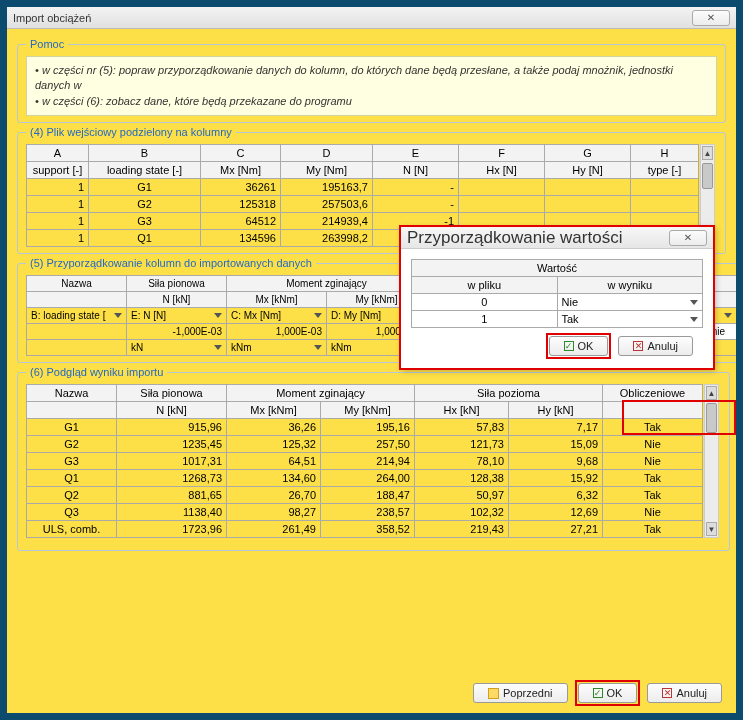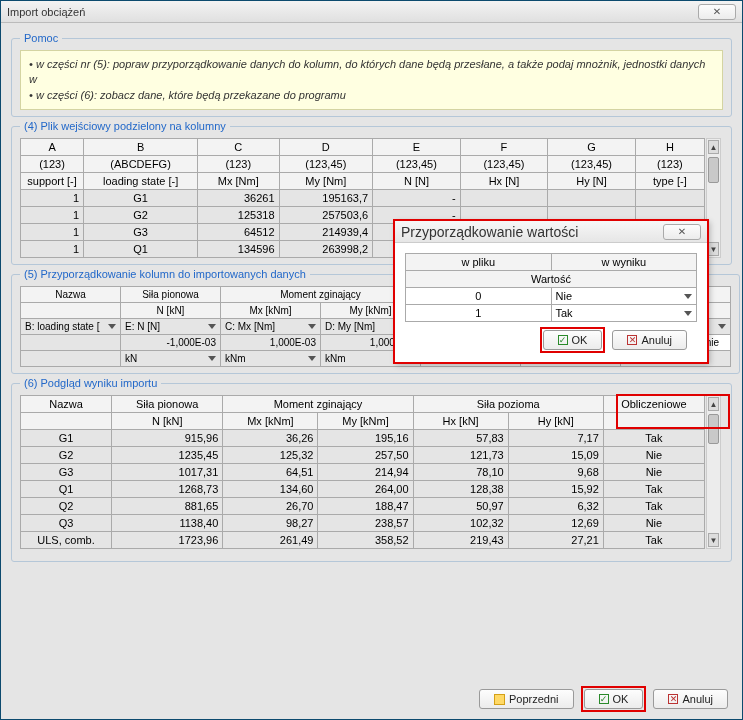--- a/index.html
+++ b/index.html
@@ -1,17 +1,17 @@
 <!DOCTYPE html>
 <html><head>
 <meta charset="utf-8">
 <style>
   * { box-sizing: border-box; }
   body { margin: 0; font-family: Tahoma, Verdana, sans-serif; font-size: 11px; background: #fff; }
-  .window { width: 743px; height: 720px; border: 1px solid #0c4a6e; background: #e5e5e5; position: relative; }
+  .window { width: 743px; height: 720px; border: 7px solid #0c4a6e; background: #fde047; position: relative; }
   .titlebar { height: 22px; background: linear-gradient(#f3f3f3, #e0e0e0); border-bottom: 1px solid #bbb; display: flex; align-items: center; padding: 0 6px; }
   .titlebar .title { flex: 1; font-size: 11px; color: #333; }
   .close-btn { width: 38px; height: 16px; border: 1px solid #aaa; border-radius: 3px; background: linear-gradient(#fcfcfc,#ececec); display:flex; align-items:center; justify-content:center; font-size:10px; color:#555; }
   .content { position:absolute; top:22px; left:0; right:0; bottom:0; padding: 6px 10px 10px 10px; overflow:hidden; }
   fieldset { border: 1px solid #b5c7d8; border-radius: 3px; margin: 3px 0; padding: 6px 8px; }
   fieldset > legend { color: #2268c9; font-size: 11px; padding: 0 4px; }
   .helpbox { background: #ffffe1; border: 1px solid #d4d4a2; padding: 6px 8px; font-style: italic; color: #333; line-height: 1.4; }
   .helpbox .line { display:block; }
   table { border-collapse: collapse; width: 100%; table-layout: fixed; }
   th, td { border: 1px solid #aaa; padding: 2px 4px; font-size: 11px; white-space: nowrap; overflow: hidden; }
@@ -24,21 +24,21 @@
   .scrollbar-v .thumb { position:absolute; top:18px; left:1px; right:1px; height:26px; background:#c9c9c9; border:1px solid #999; border-radius:2px; }
   .scrollbar-v .arrow { position:absolute; left:1px; right:1px; height:14px; background:#ddd; border:1px solid #aaa; display:flex; align-items:center; justify-content:center; font-size:8px; color:#444; }
   .scrollbar-v .arrow.up { top:1px; }
   .scrollbar-v .arrow.down { bottom:1px; }
   .cell-combo { display:flex; align-items:center; justify-content:space-between; }
   .caret { width:0; height:0; border-left:4px solid transparent; border-right:4px solid transparent; border-top:5px solid #555; margin-left:3px; flex-shrink:0; }
   .section5-table th, .section5-table td { font-size: 10px; }
   .redbox { border: 2px solid #e00000; position:absolute; pointer-events:none; }
   .popup { position:absolute; top:219px; left:393px; width:314px; background:#fff; border:1px solid #999; box-shadow: 2px 2px 6px rgba(0,0,0,0.25); z-index:5; }
   .popup .ptitle { height:22px; background: linear-gradient(#f7f7f7,#e6e6e6); border-bottom:1px solid #ccc; display:flex; align-items:center; padding:0 6px; }
-  .popup .ptitle .t { flex:1; font-size:14px; color:#333; }
+  .popup .ptitle .t { flex:1; font-size:17px; color:#333; }
   .popup .pclose { width:38px; height:16px; border:1px solid #aaa; border-radius:3px; background:linear-gradient(#fcfcfc,#ececec); display:flex; align-items:center; justify-content:center; font-size:10px; color:#555; }
   .popup .body { padding: 10px; }
   .popup table { border:1px solid #aaa; }
   .popup .btnrow { display:flex; justify-content:flex-end; gap:10px; padding: 8px 10px 2px 10px; }
   .btn { border:1px solid #9a9a9a; border-radius:3px; background:linear-gradient(#fdfdfd,#ececec); padding:3px 14px; font-size:11px; display:inline-flex; align-items:center; gap:4px; color:#222; }
   .btn .check { width:10px; height:10px; border:1px solid #2a8a2a; display:inline-flex; align-items:center; justify-content:center; color:#2a8a2a; font-size:9px; line-height:1; }
   .btn .cross { width:10px; height:10px; border:1px solid #b33; display:inline-flex; align-items:center; justify-content:center; color:#b33; font-size:9px; line-height:1; }
   .btn .prev-icon { width:11px; height:11px; background:#ffd966; border:1px solid #d4a017; position:relative; }
   .footer-btns { position:absolute; bottom:10px; right:14px; display:flex; gap:10px;border-radius:6px; }
   .redbox-popup { border:2px solid #e00000; position:absolute; top:-2px; left:-2px; right:-2px; bottom:-2px; pointer-events:none; z-index:6; }
@@ -80,30 +80,20 @@
               <th>A</th>
               <th>B</th>
               <th>C</th>
               <th>D</th>
               <th>E</th>
               <th>F</th>
               <th>G</th>
               <th>H</th>
             </tr>
             <tr>
-              <th>(123)</th>
-              <th>(ABCDEFG)</th>
-              <th>(123)</th>
-              <th>(123,45)</th>
-              <th>(123,45)</th>
-              <th>(123,45)</th>
-              <th>(123,45)</th>
-              <th>(123)</th>
-            </tr>
-            <tr>
               <th>support [-]</th>
               <th>loading state [-]</th>
               <th>Mx [Nm]</th>
               <th>My [Nm]</th>
               <th>N [N]</th>
               <th>Hx [N]</th>
               <th>Hy [N]</th>
               <th>type [-]</th>
             </tr>
           </thead>
@@ -406,26 +396,26 @@
   <div class="popup">
     <div class="redbox-popup"></div>
     <div class="ptitle">
       <span class="t">Przyporządkowanie wartości</span>
       <div class="pclose">✕</div>
     </div>
     <div class="body">
       <table>
         <thead>
           <tr>
+              <th colspan="2">Wartość</th>
+            </tr>
+          <tr>
             <th style="width:50%">w pliku</th>
             <th style="width:50%">w wyniku</th>
           </tr>
-          <tr>
-              <th colspan="2">Wartość</th>
-            </tr>
         </thead>
         <tbody>
           <tr>
             <td class="left">0</td>
             <td>
                 <div class="cell-combo">
                   <span>Nie</span>
                   <span class="caret"></span>
                 </div>
               </td>

